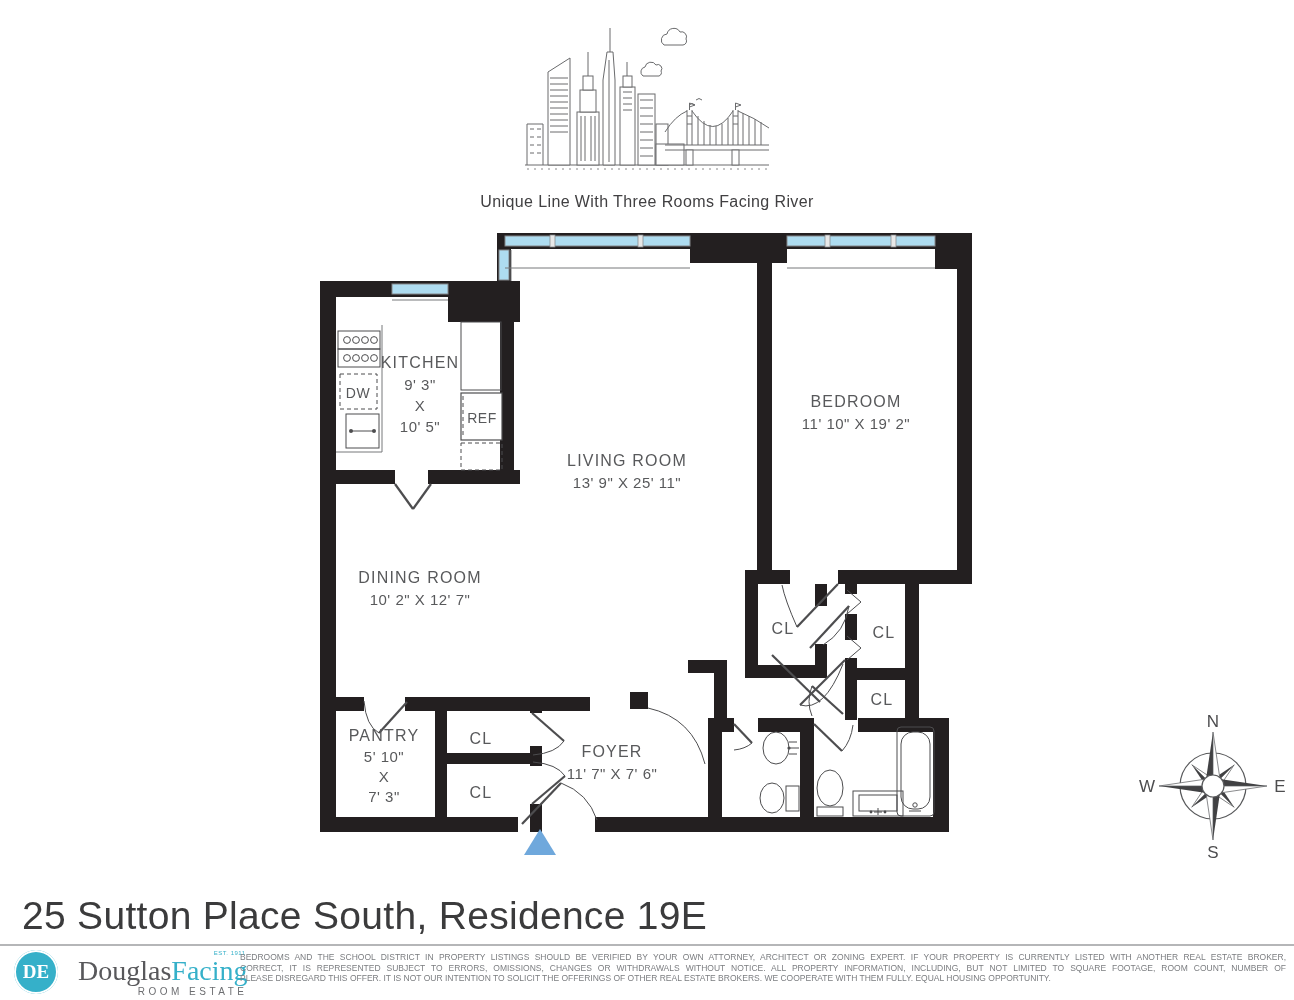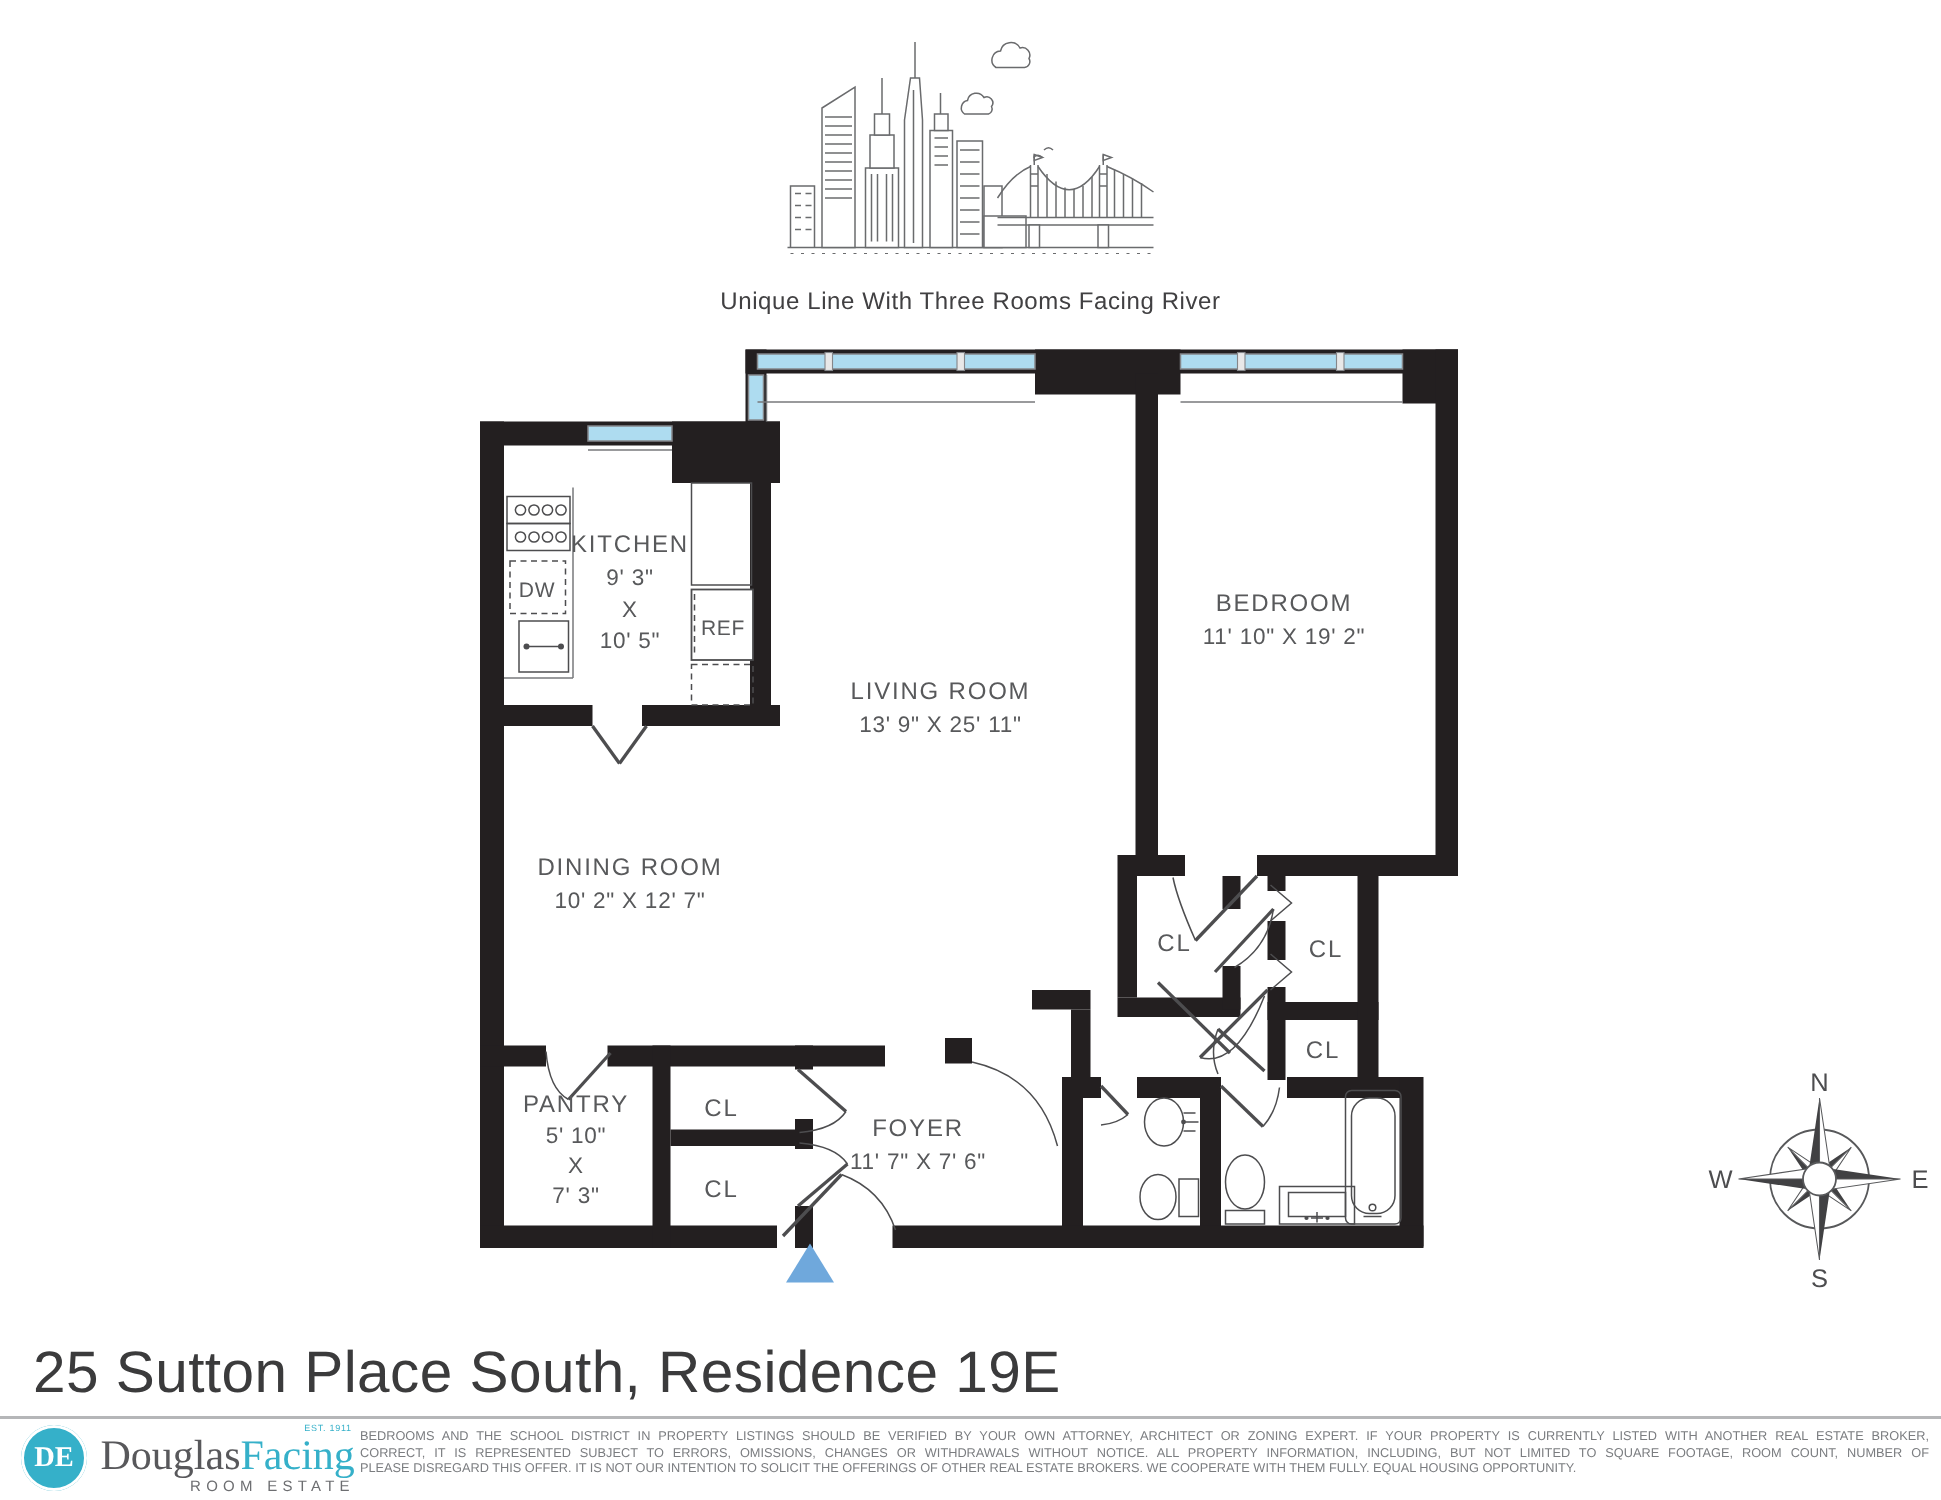--- a/index.html
+++ b/index.html
@@ -33,21 +33,21 @@
   .clabel { fill:#4d4d4f; font-size:17px; text-anchor:middle; font-family:"Liberation Sans", sans-serif; }
   .cdark  { fill:#414143; }
   .clight { fill:#ffffff; stroke:#58595b; stroke-width:0.7; }
   .sk     { stroke:#6a6b6d; stroke-width:1; fill:none; }
 
   
   .addr-row { position:absolute; left:22px; top:894px; display:flex; align-items:baseline; gap:1px; color:#3b3b3c; }
   .addr    { font-size:39px; letter-spacing:0.3px; white-space:nowrap; }
   .summary { font-size:25px; letter-spacing:0.2px; white-space:nowrap; }
   .rule { position:absolute; top:944px; left:0; width:1294px; height:2px; background:#b5b6b8; }
-  .logo { position:absolute; left:14px; top:950px; display:flex; gap:9px; align-items:flex-start; }
+  .logo { position:absolute; left:14px; top:950px; display:flex; gap:20px; align-items:flex-start; }
   .logo-circle {
     width:44px; height:44px; border-radius:50%; background:#35b0c9; color:#ffffff;
     display:flex; align-items:center; justify-content:center;
     font-family:"Liberation Serif", serif; font-weight:bold; font-size:19px;
     box-shadow: inset 0 0 0 2px #ffffff;
   }
   .logo-text { position:relative; line-height:1; font-family:"Liberation Serif", serif; padding-top:7px; }
   .logo-est  { position:absolute; top:0; right:2px; font-size:6px; color:#35b0c9;
                letter-spacing:0.5px; font-family:"Liberation Sans", sans-serif; }
   .logo-name { font-size:28px; white-space:nowrap; }

